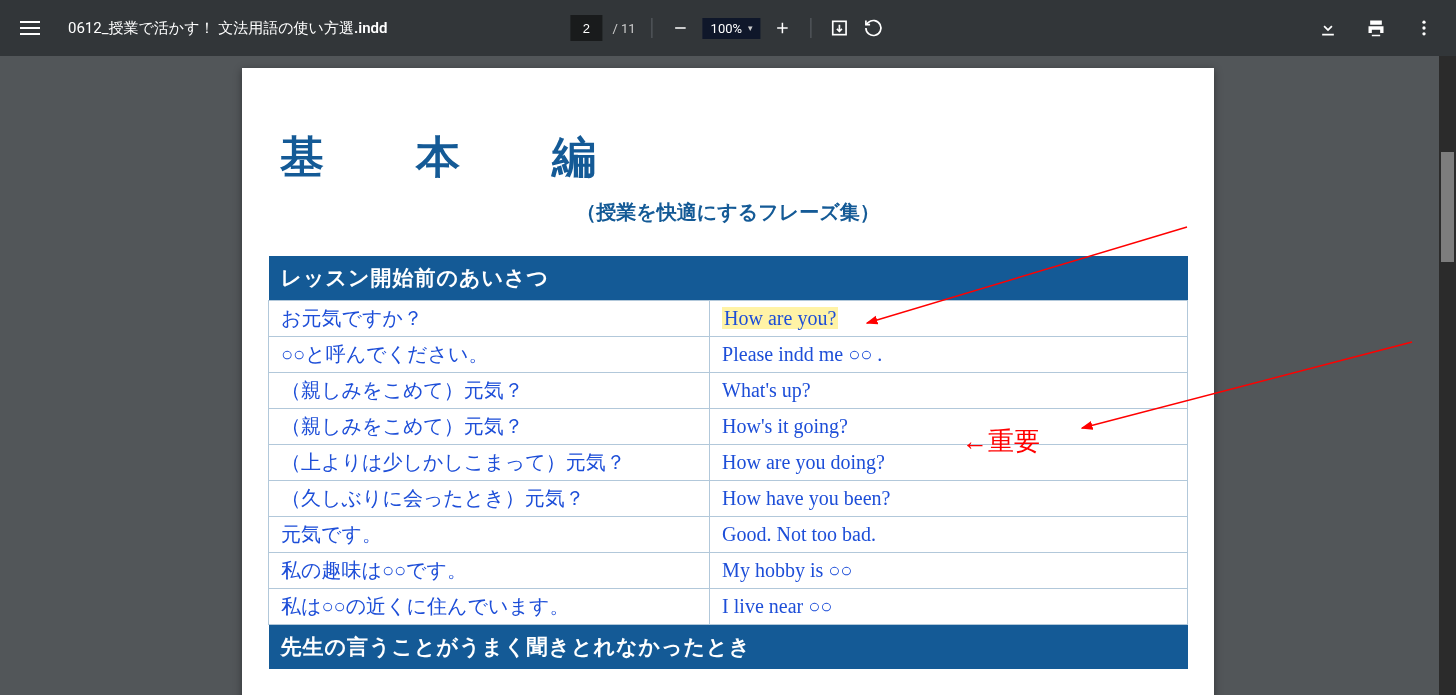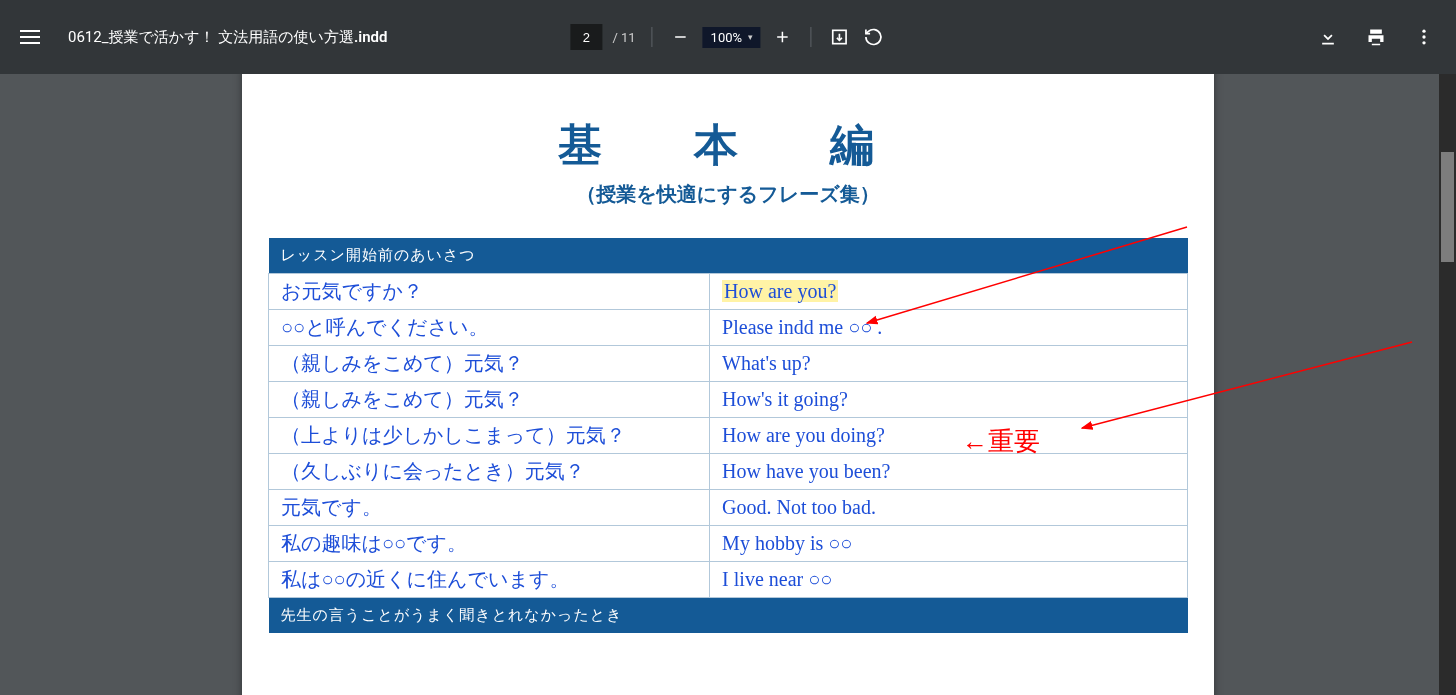--- a/index.html
+++ b/index.html
@@ -5,21 +5,21 @@
   html, body { margin:0; padding:0; height:100%; }
   body {
     width:1456px; height:695px;
     background:#525659;
     font-family:-apple-system, BlinkMacSystemFont, "Segoe UI", Roboto, Arial, sans-serif;
     overflow:hidden;
     position:relative;
   }
   
   .toolbar {
-    height:74px;
+    height:56px;
     background:#323639;
     display:flex;
     align-items:center;
     color:#fff;
     position:relative;
     z-index:10;
   }
   .tb-left { display:flex; align-items:center; gap:24px; padding-left:20px; }
   .hamburger { width:24px; height:24px; display:flex; flex-direction:column; justify-content:center; gap:4px; cursor:pointer;}
   .hamburger span { display:block; height:2px; background:#fff; width:20px; }
@@ -49,47 +49,47 @@
     background:#fff;
     width:972px;
     min-height:1200px;
     box-shadow:0 2px 8px rgba(0,0,0,0.4);
     margin-top:12px;
     position:relative;
     padding:48px 26px 0 26px;
     box-sizing:border-box;
   }
   .title {
-    text-align:center;
+    text-align:left;
     color:#145a96;
     font-size:44px;
     font-weight:700;
     letter-spacing:24px;
-    margin:0;
+    margin:12px;
     font-family:Liberation Sans, sans-serif;
   }
   .subtitle {
     text-align:center;
     color:#145a96;
     font-size:20px;
     font-weight:700;
     margin:6px 0 30px 0;
     font-family:"Yu Gothic","Hiragino Kaku Gothic Pro",sans-serif;
   }
   table.phrases {
     width:100%;
     border-collapse:collapse;
     font-family:"Times New Roman","Yu Mincho","Hiragino Mincho Pro",serif;
   }
   table.phrases th {
     background:#145a96;
     color:#fff;
     text-align:left;
-    font-size:15px;
-    font-weight:400;
+    font-size:21px;
+    font-weight:700;
     padding:8px 12px;
     font-family:"Yu Gothic","Hiragino Kaku Gothic Pro",sans-serif;
     letter-spacing:1px;
   }
   table.phrases td {
     border:1px solid #b2c8da;
     padding:4px 12px;
     font-size:20px;
     color:#1d4ed8;
     height:20px;

